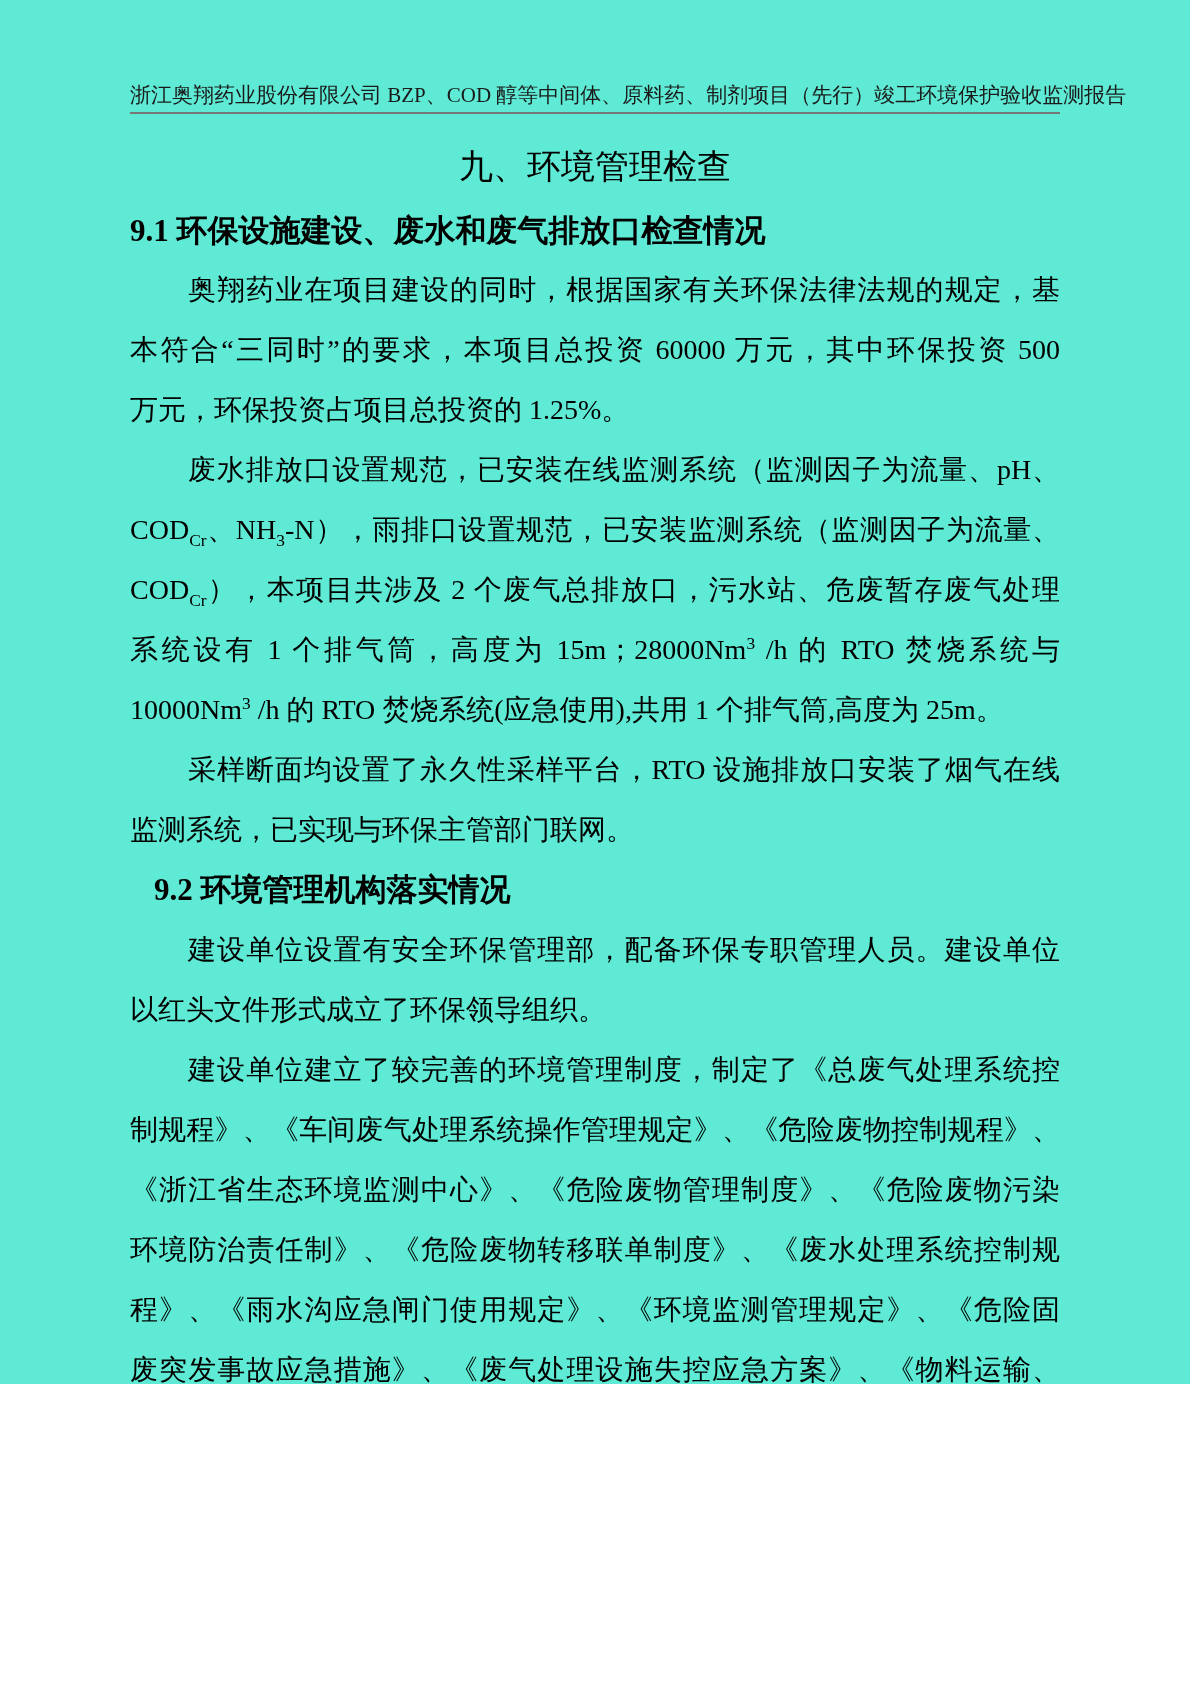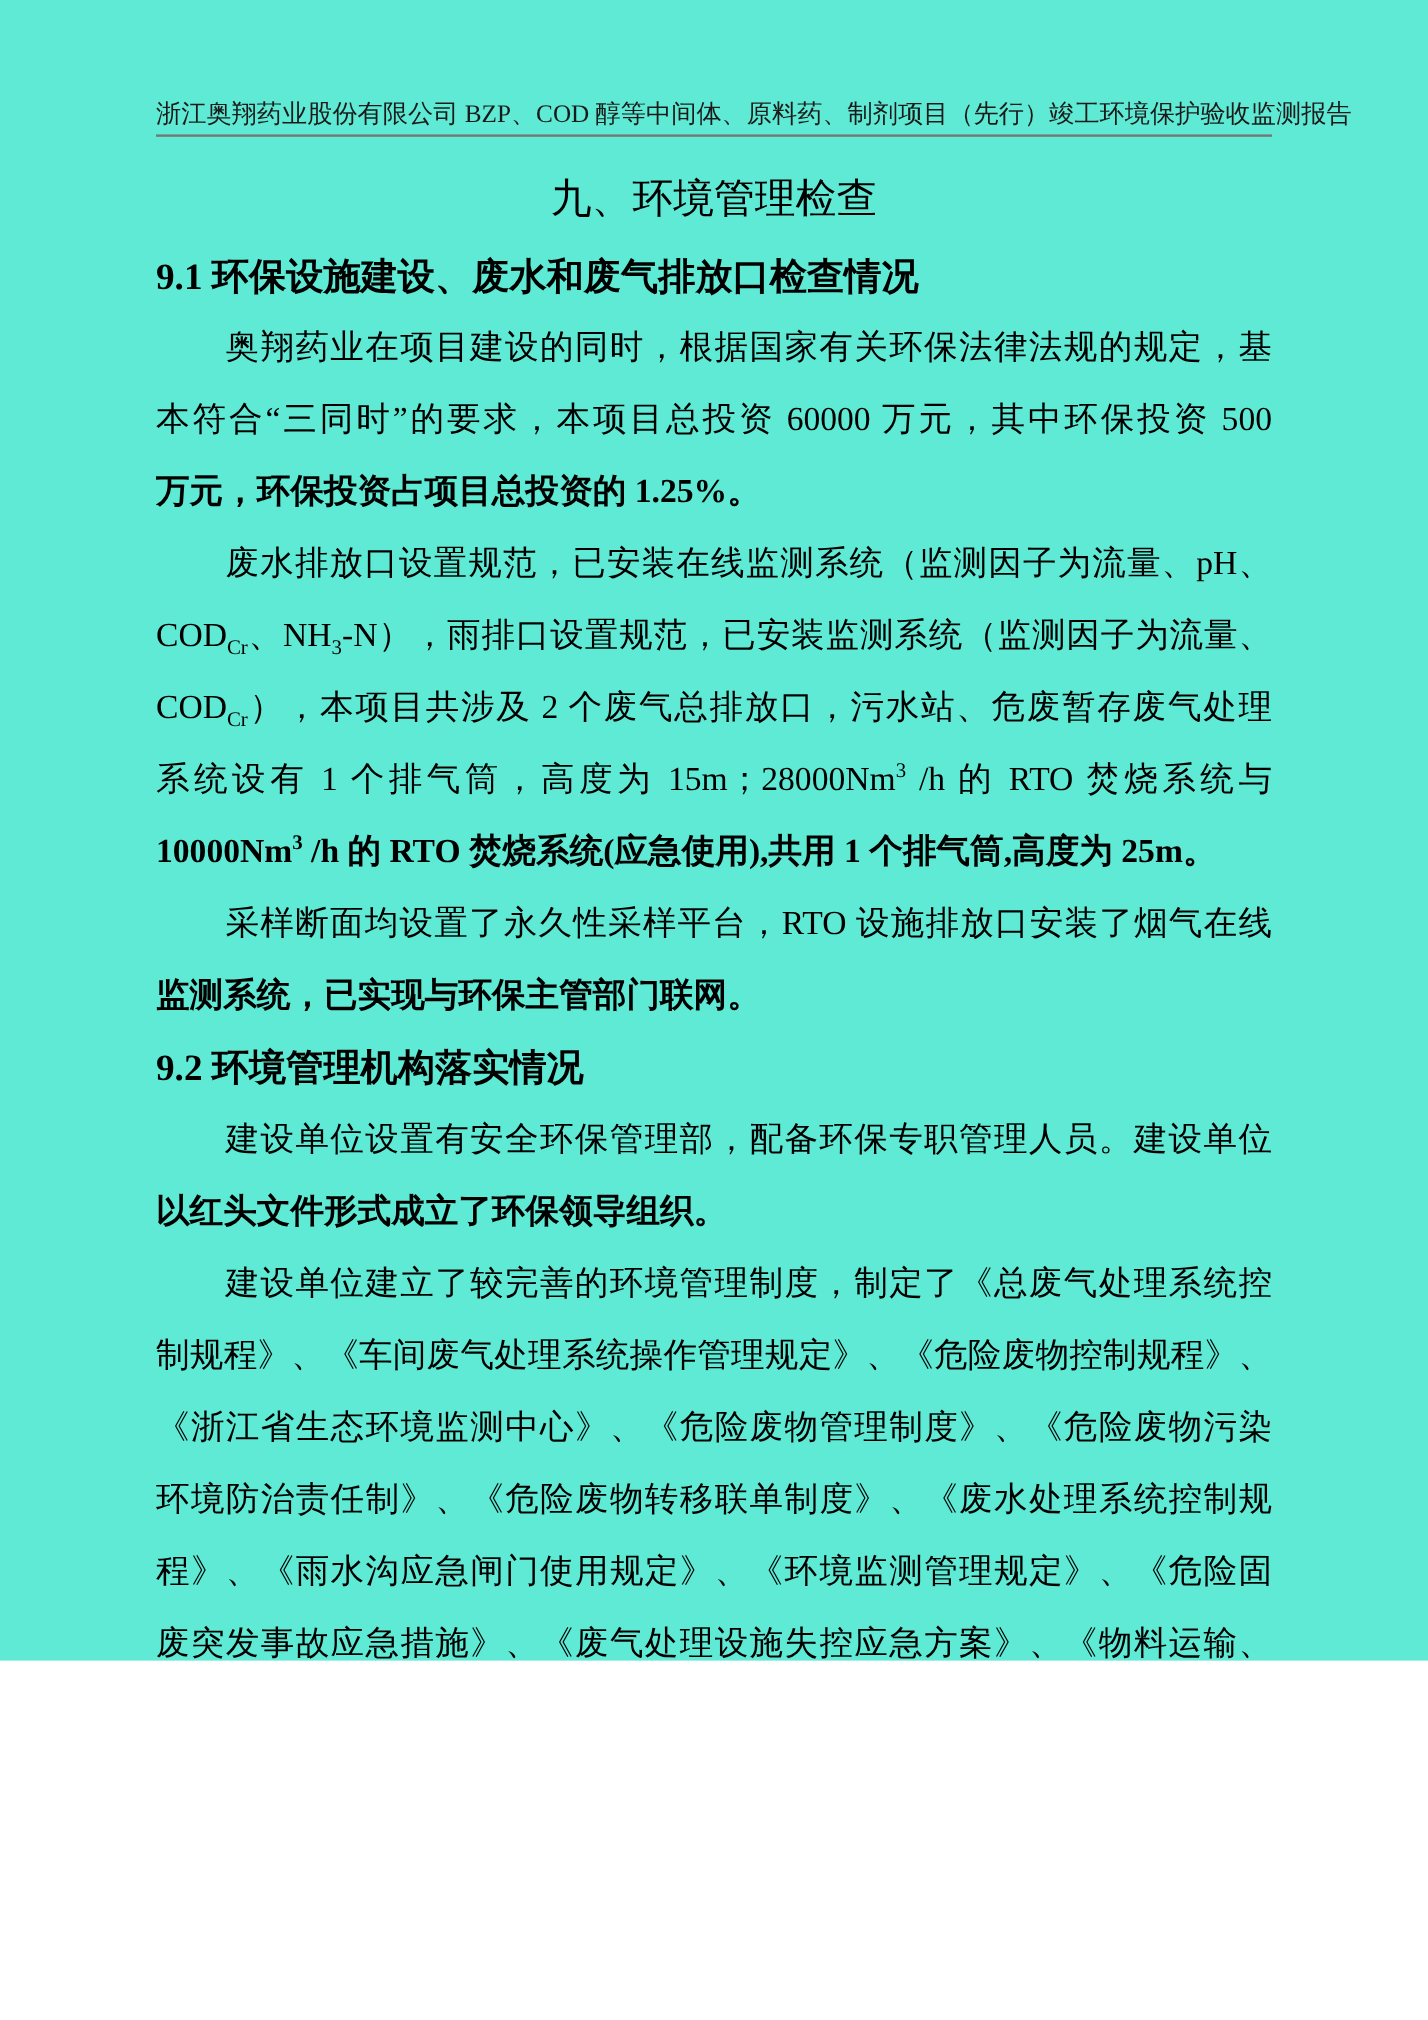--- a/index.html
+++ b/index.html
@@ -32,33 +32,33 @@
     line-height:50px;
     font-weight:normal;
   }
   .h2 {
     font-size:31px;
     line-height:48px;
     font-weight:bold;
     text-align:left;
   }
   .h2.first { margin-top:15px; }
-  .h2.second { margin-top:6px; margin-bottom:6px; }
+  .h2.second { margin-top:6px; margin-bottom:6px;margin-left:24px; }
   .lines { margin-top:5px; }
   .lines.second { margin-top:0; }
   .line {
     font-size:28px;
     height:60px;
     line-height:60px;
     text-align:justify;
     text-align-last:justify;
     overflow:hidden;
   }
   .line.indent { text-indent:58px; }
-  .line.last { text-align-last:left;font-weight:bold; }
+  .line.last { text-align-last:left; }
   .line sub { font-size:0.62em; line-height:0; }
   .line sup { font-size:0.62em; line-height:0; }
   .doc-footer {
     position:absolute;
     left:130px; right:130px; top:1550px;
     font-size:19px;
     line-height:22px;
   }
   .footer-org { position:absolute; left:45px; top:0;font-family:Liberation Mono, monospace; }
   .footer-page { position:absolute; left:0; right:0; top:0; text-align:left; }

